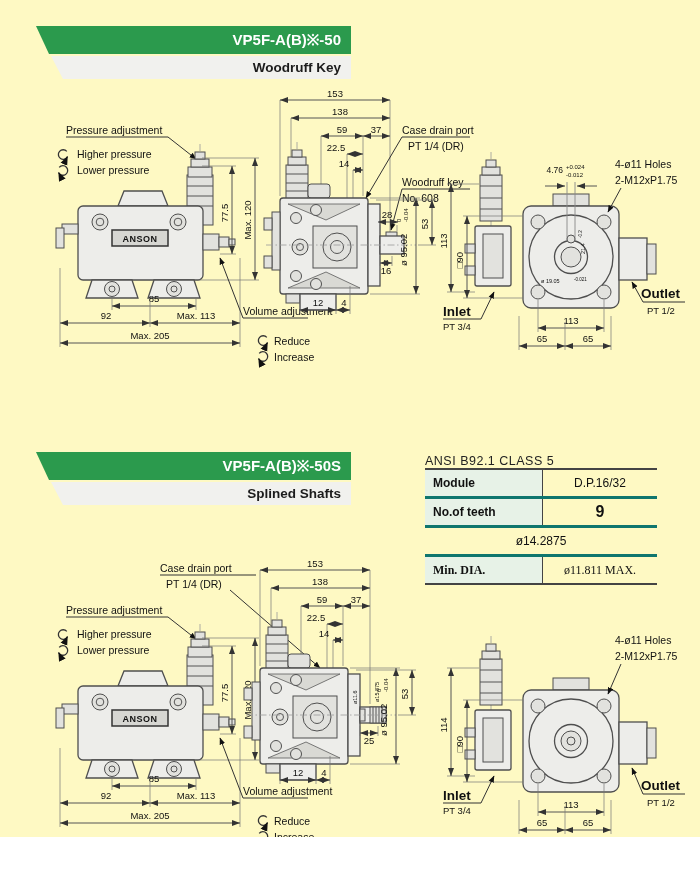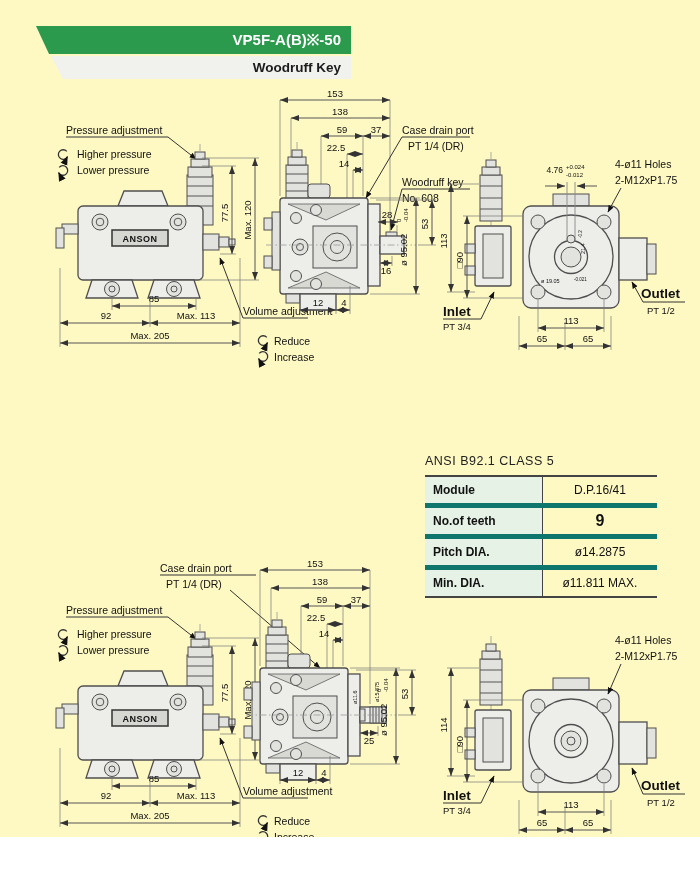--- a/index.html
+++ b/index.html
@@ -12,24 +12,24 @@
   .bar.green{top:0;height:28px;background:#2b9a4d;
     clip-path:polygon(1px 0,100% 0,100% 100%,14px 100%);
     color:#fff;font-weight:bold;font-size:15px;line-height:28px;text-align:right;}
   .bar.green span{padding-right:10px;display:block;}
   .bar.gray{top:30px;height:23px;background:#f1f1ee;
     clip-path:polygon(16px 0,100% 0,100% 100%,28px 100%);
     color:#1c1c1c;font-weight:bold;font-size:13.5px;line-height:23px;text-align:right;}
   .bar.gray span{padding-right:10px;display:block;}
   
   .spec{position:absolute;left:425px;top:454px;width:232px;}
-  .spec-title{font-size:12.5px;color:#222;letter-spacing:0.5px;margin-bottom:7px;}
+  .spec-title{font-size:12.5px;color:#222;letter-spacing:0.5px;}
   .spec-table{border-top:2px solid #444;border-bottom:2px solid #444;}
-  .spec-row{display:flex;height:26px;align-items:center;border-bottom:5px solid #0f766e;}
-  .spec-row:last-child{border-bottom:none;}
+  .spec-row{display:flex;height:26px;align-items:center;border-bottom:3px solid #0f766e;}
+  .spec-row:last-child{border-bottom:none;font-family:Liberation Serif, serif;}
   .spec-label{width:118px;height:100%;background:#e7f2e7;font-weight:bold;font-size:12px;
     color:#111;display:flex;align-items:center;padding-left:8px;box-sizing:border-box;
     border-right:1.5px solid #444;}
   .spec-value{flex:1;text-align:center;font-size:12px;color:#111;display:flex;
     align-items:center;justify-content:center;gap:3px;}
   .spec-value.big{font-size:16px;font-weight:bold;}
   .tolstack{display:inline-flex;flex-direction:column;line-height:8px;font-size:8px;text-align:left;}
   
   svg.diag{position:absolute;overflow:visible;}
   svg text{font-family:"Liberation Sans",sans-serif;fill:#111;}
@@ -301,34 +301,41 @@
   <text class="lbl" x="180" y="38">2-M12xP1.75</text>
   <path class="ldr" d="M186 42 L173 66" marker-end="url(#ba)"></path>
   <text class="big-lbl" x="8" y="170">Inlet</text>
   <text class="dimL" x="8" y="184">PT 3/4</text>
   <path class="ldr" d="M8 173 H46 L59 146" marker-end="url(#ba)"></path>
   <text class="big-lbl" x="206" y="152">Outlet</text>
   <text class="dimL" x="212" y="168">PT 1/2</text>
   <path class="ldr" d="M250 156 H208 L197 136" marker-end="url(#ba)"></path>
 </svg>
 
+<div class="banner" style="left:35px;top:452px">
+  <div class="bar green">
+    <span>VP5F-A(B)※-50S</span>
+  </div>
+  <div class="bar gray">
+    <span>Splined Shafts</span>
+  </div>
+</div>
 
 <div class="spec">
   <div class="spec-title">ANSI B92.1 CLASS 5</div>
   <div class="spec-table">
     <div class="spec-row">
       <div class="spec-label">Module</div>
-      <div class="spec-value">D.P.16/41</div>
+      <div class="spec-value">D.P.16/32</div>
     </div>
     <div class="spec-row">
       <div class="spec-label">No.of teeth</div>
       <div class="spec-value big">9</div>
     </div>
     <div class="spec-row">
-      <div class="spec-label">Pitch DIA.</div>
       <div class="spec-value">ø14.2875</div>
     </div>
     <div class="spec-row">
       <div class="spec-label">Min. DIA.</div>
       <div class="spec-value">ø11.811 MAX.</div>
     </div>
   </div>
 </div>
 
 <svg class="diag" style="left:50px;top:598px" width="290" height="262" viewBox="0 0 290 262">

